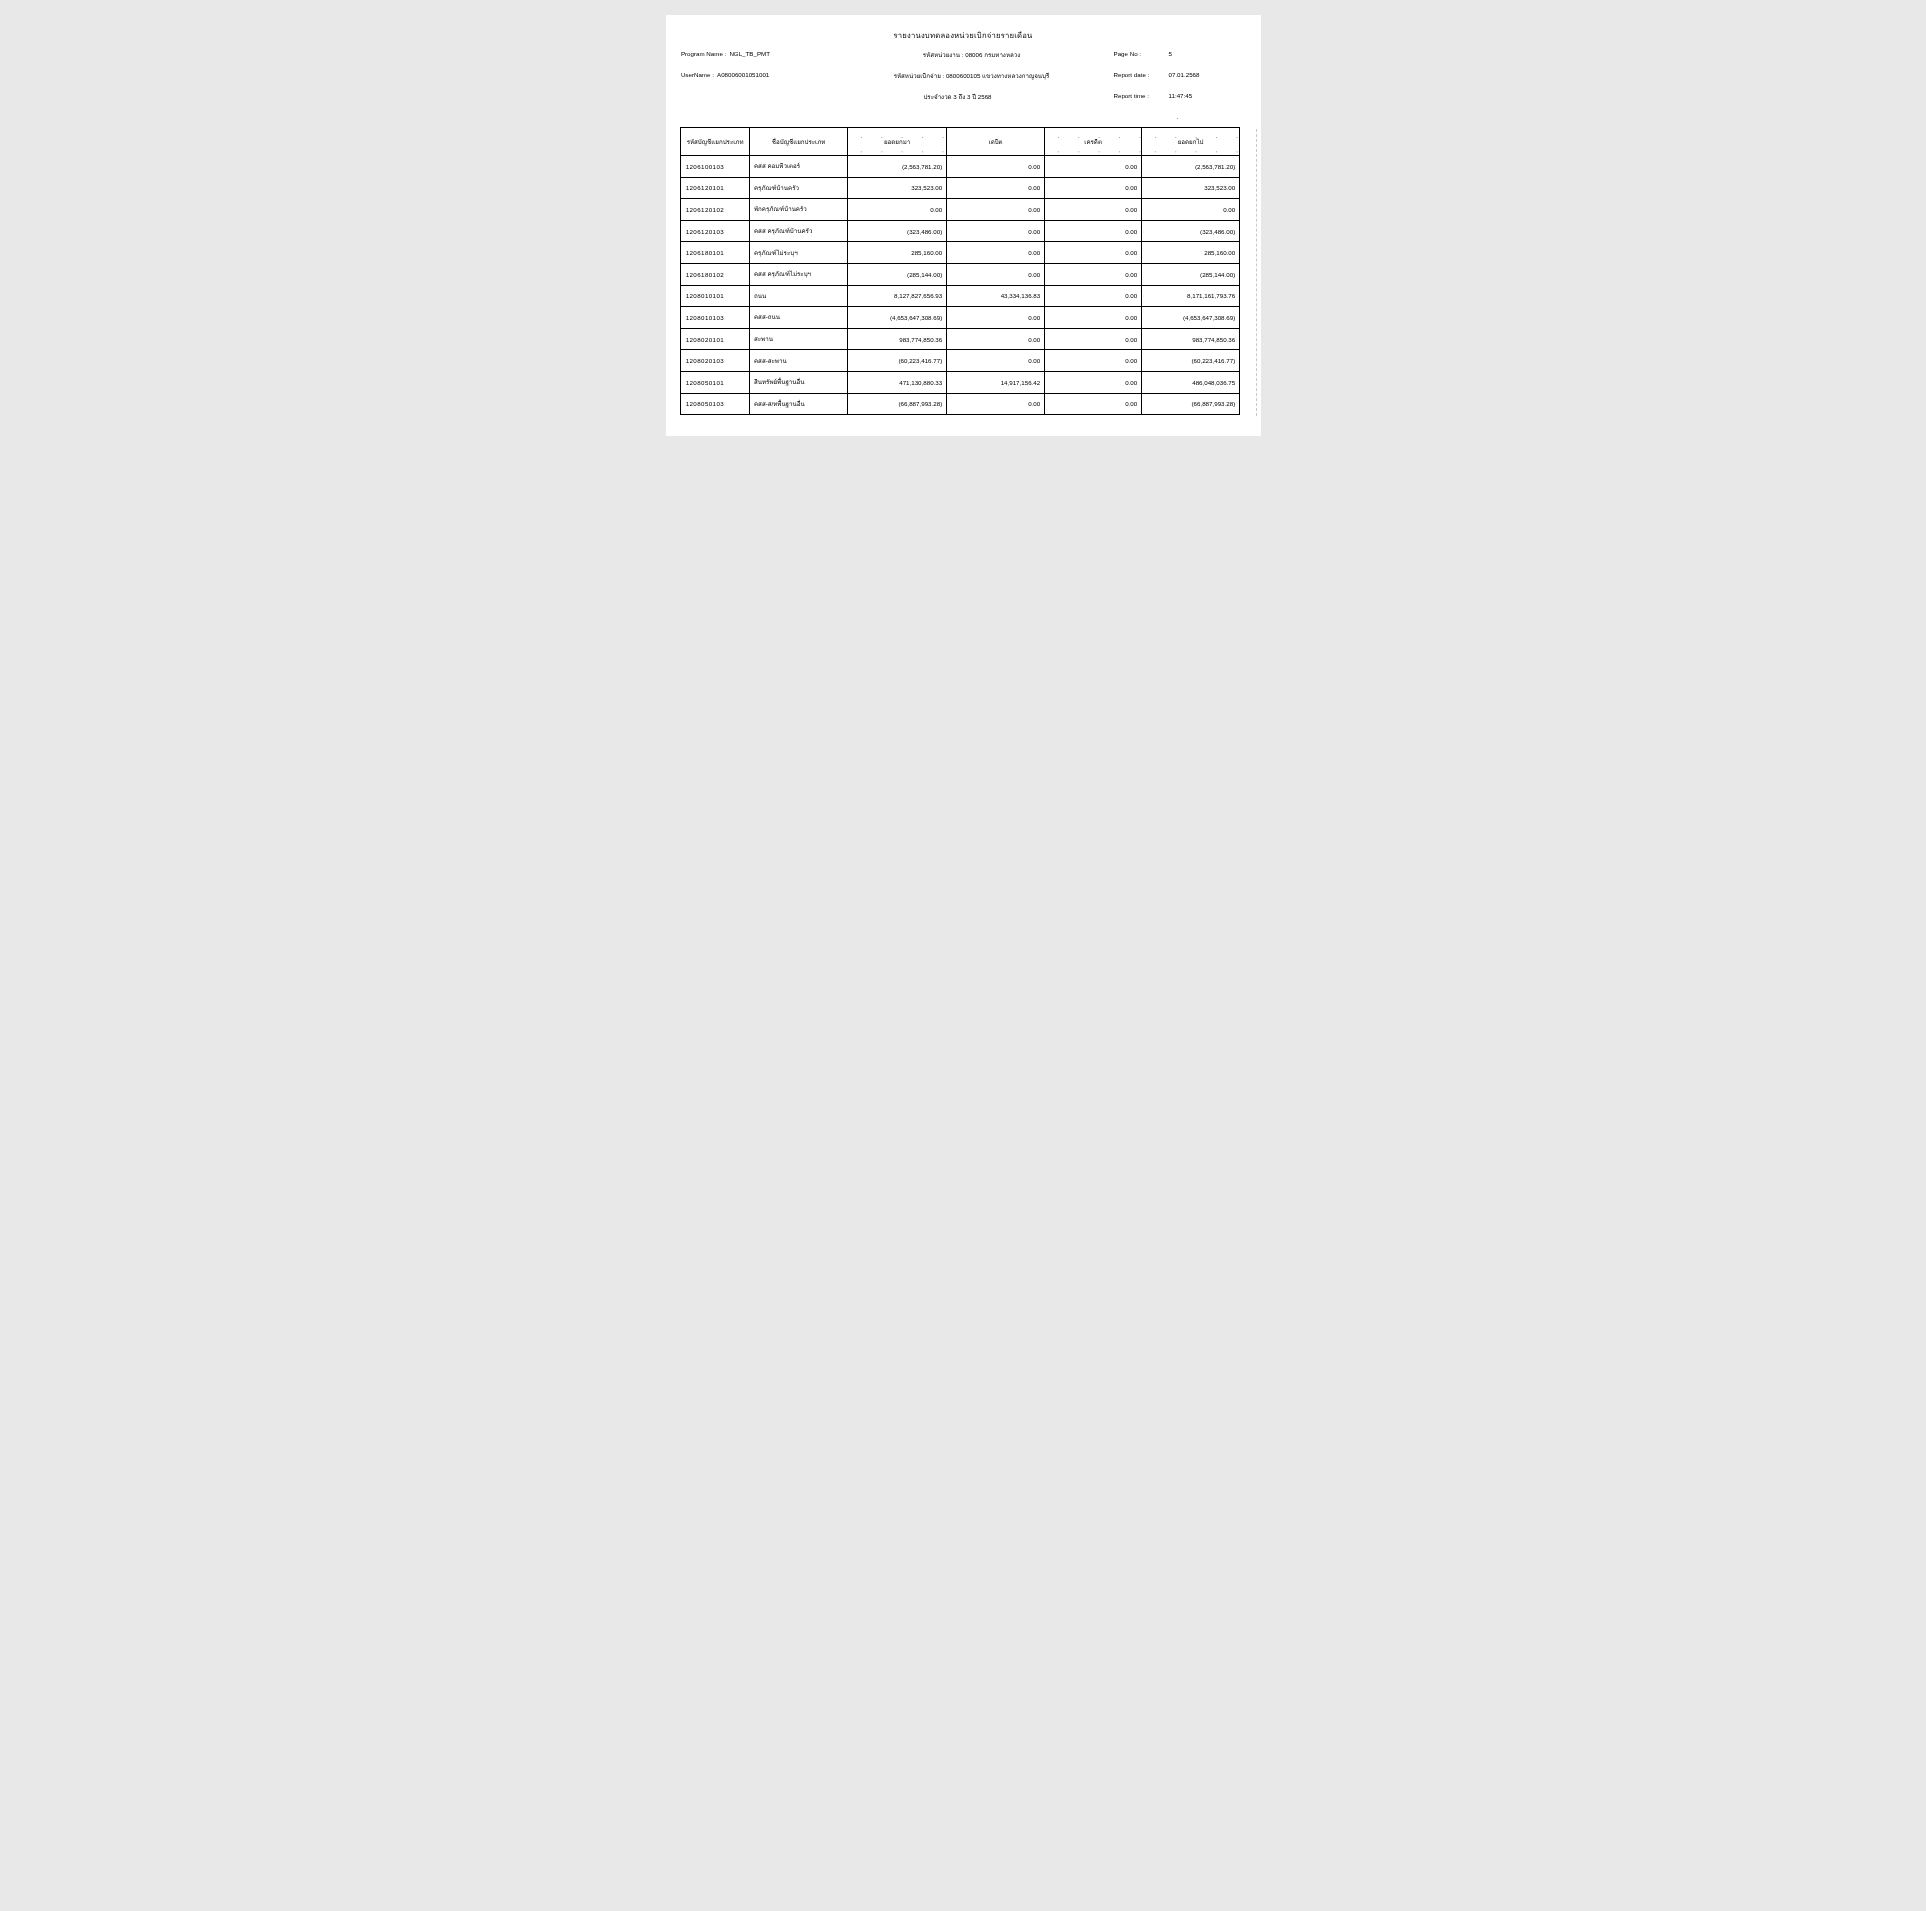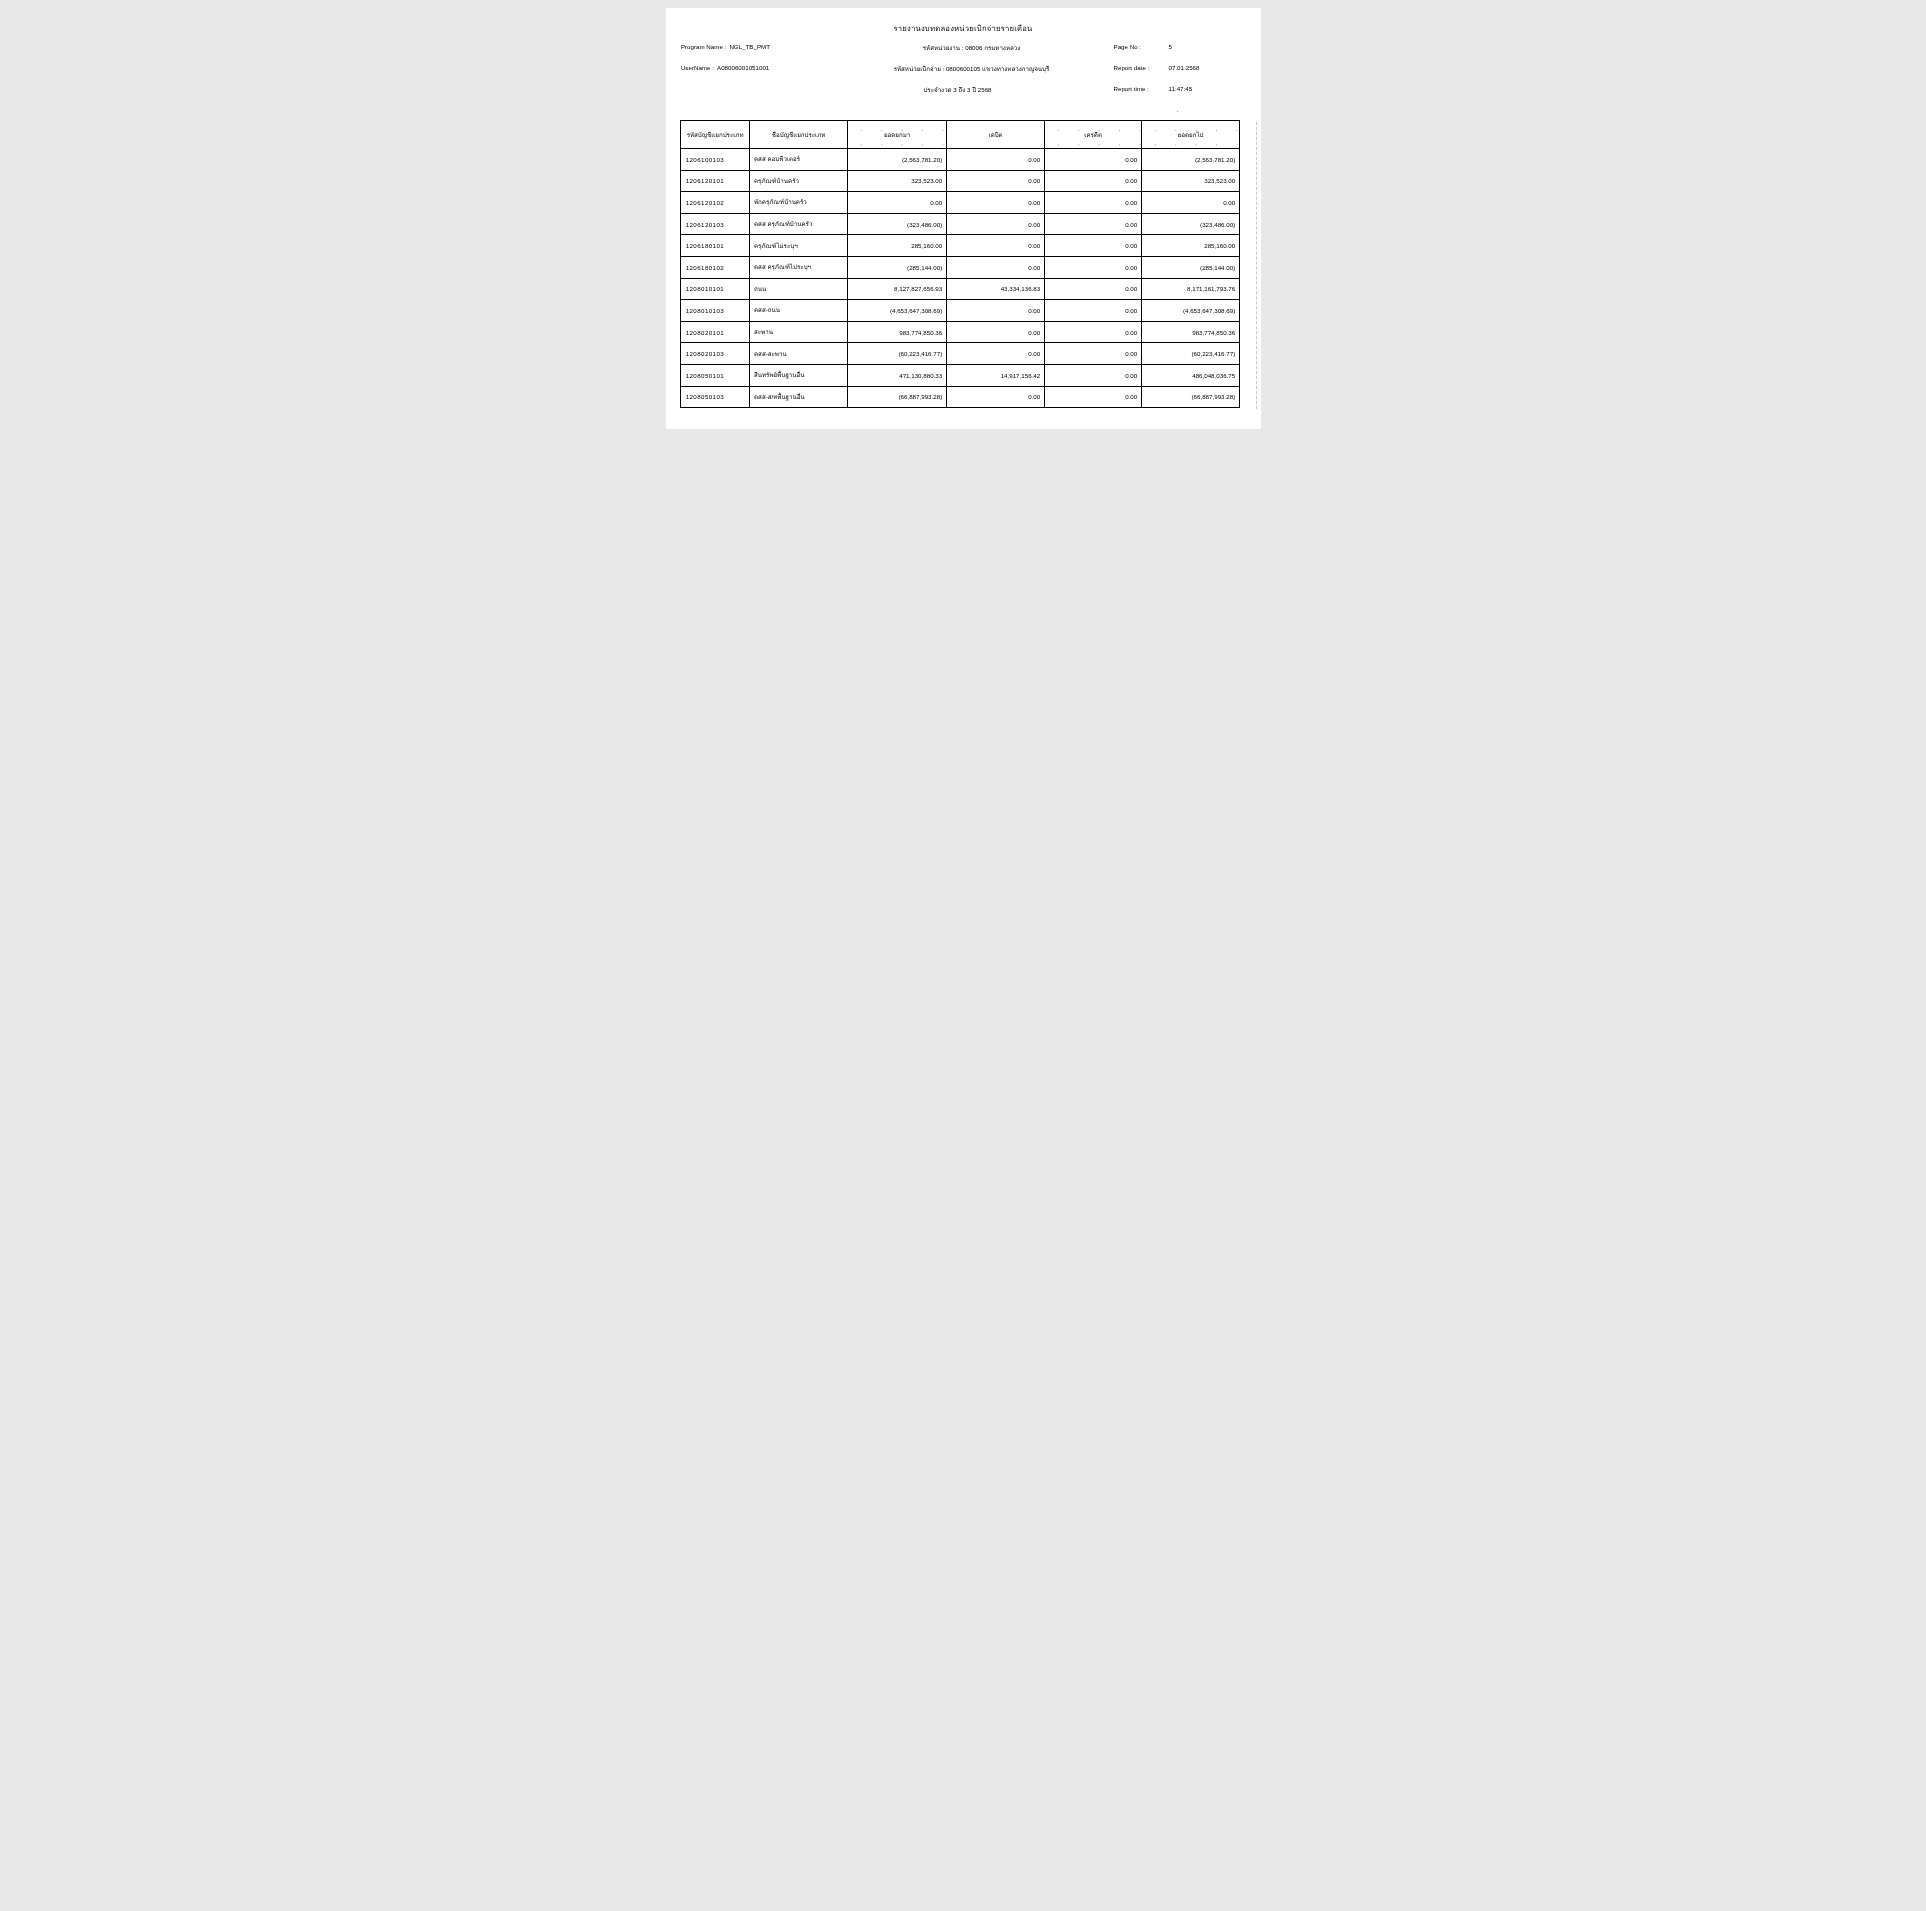--- a/index.html
+++ b/index.html
@@ -4,21 +4,21 @@
 <style>
   html, body {
     margin: 0;
     padding: 0;
     background: #e8e8e8;
   }
   .page {
     position: relative;
     width: 595px;
     height: 421px;
-    margin: 8px auto;
+    margin: 15px auto;
     background: #ffffff;
     font-family: "Liberation Sans", "DejaVu Sans", sans-serif;
     color: #000;
     overflow: hidden;
   }
   .doc-title {
     position: absolute;
     top: 14px;
     left: 0;
     width: 100%;

